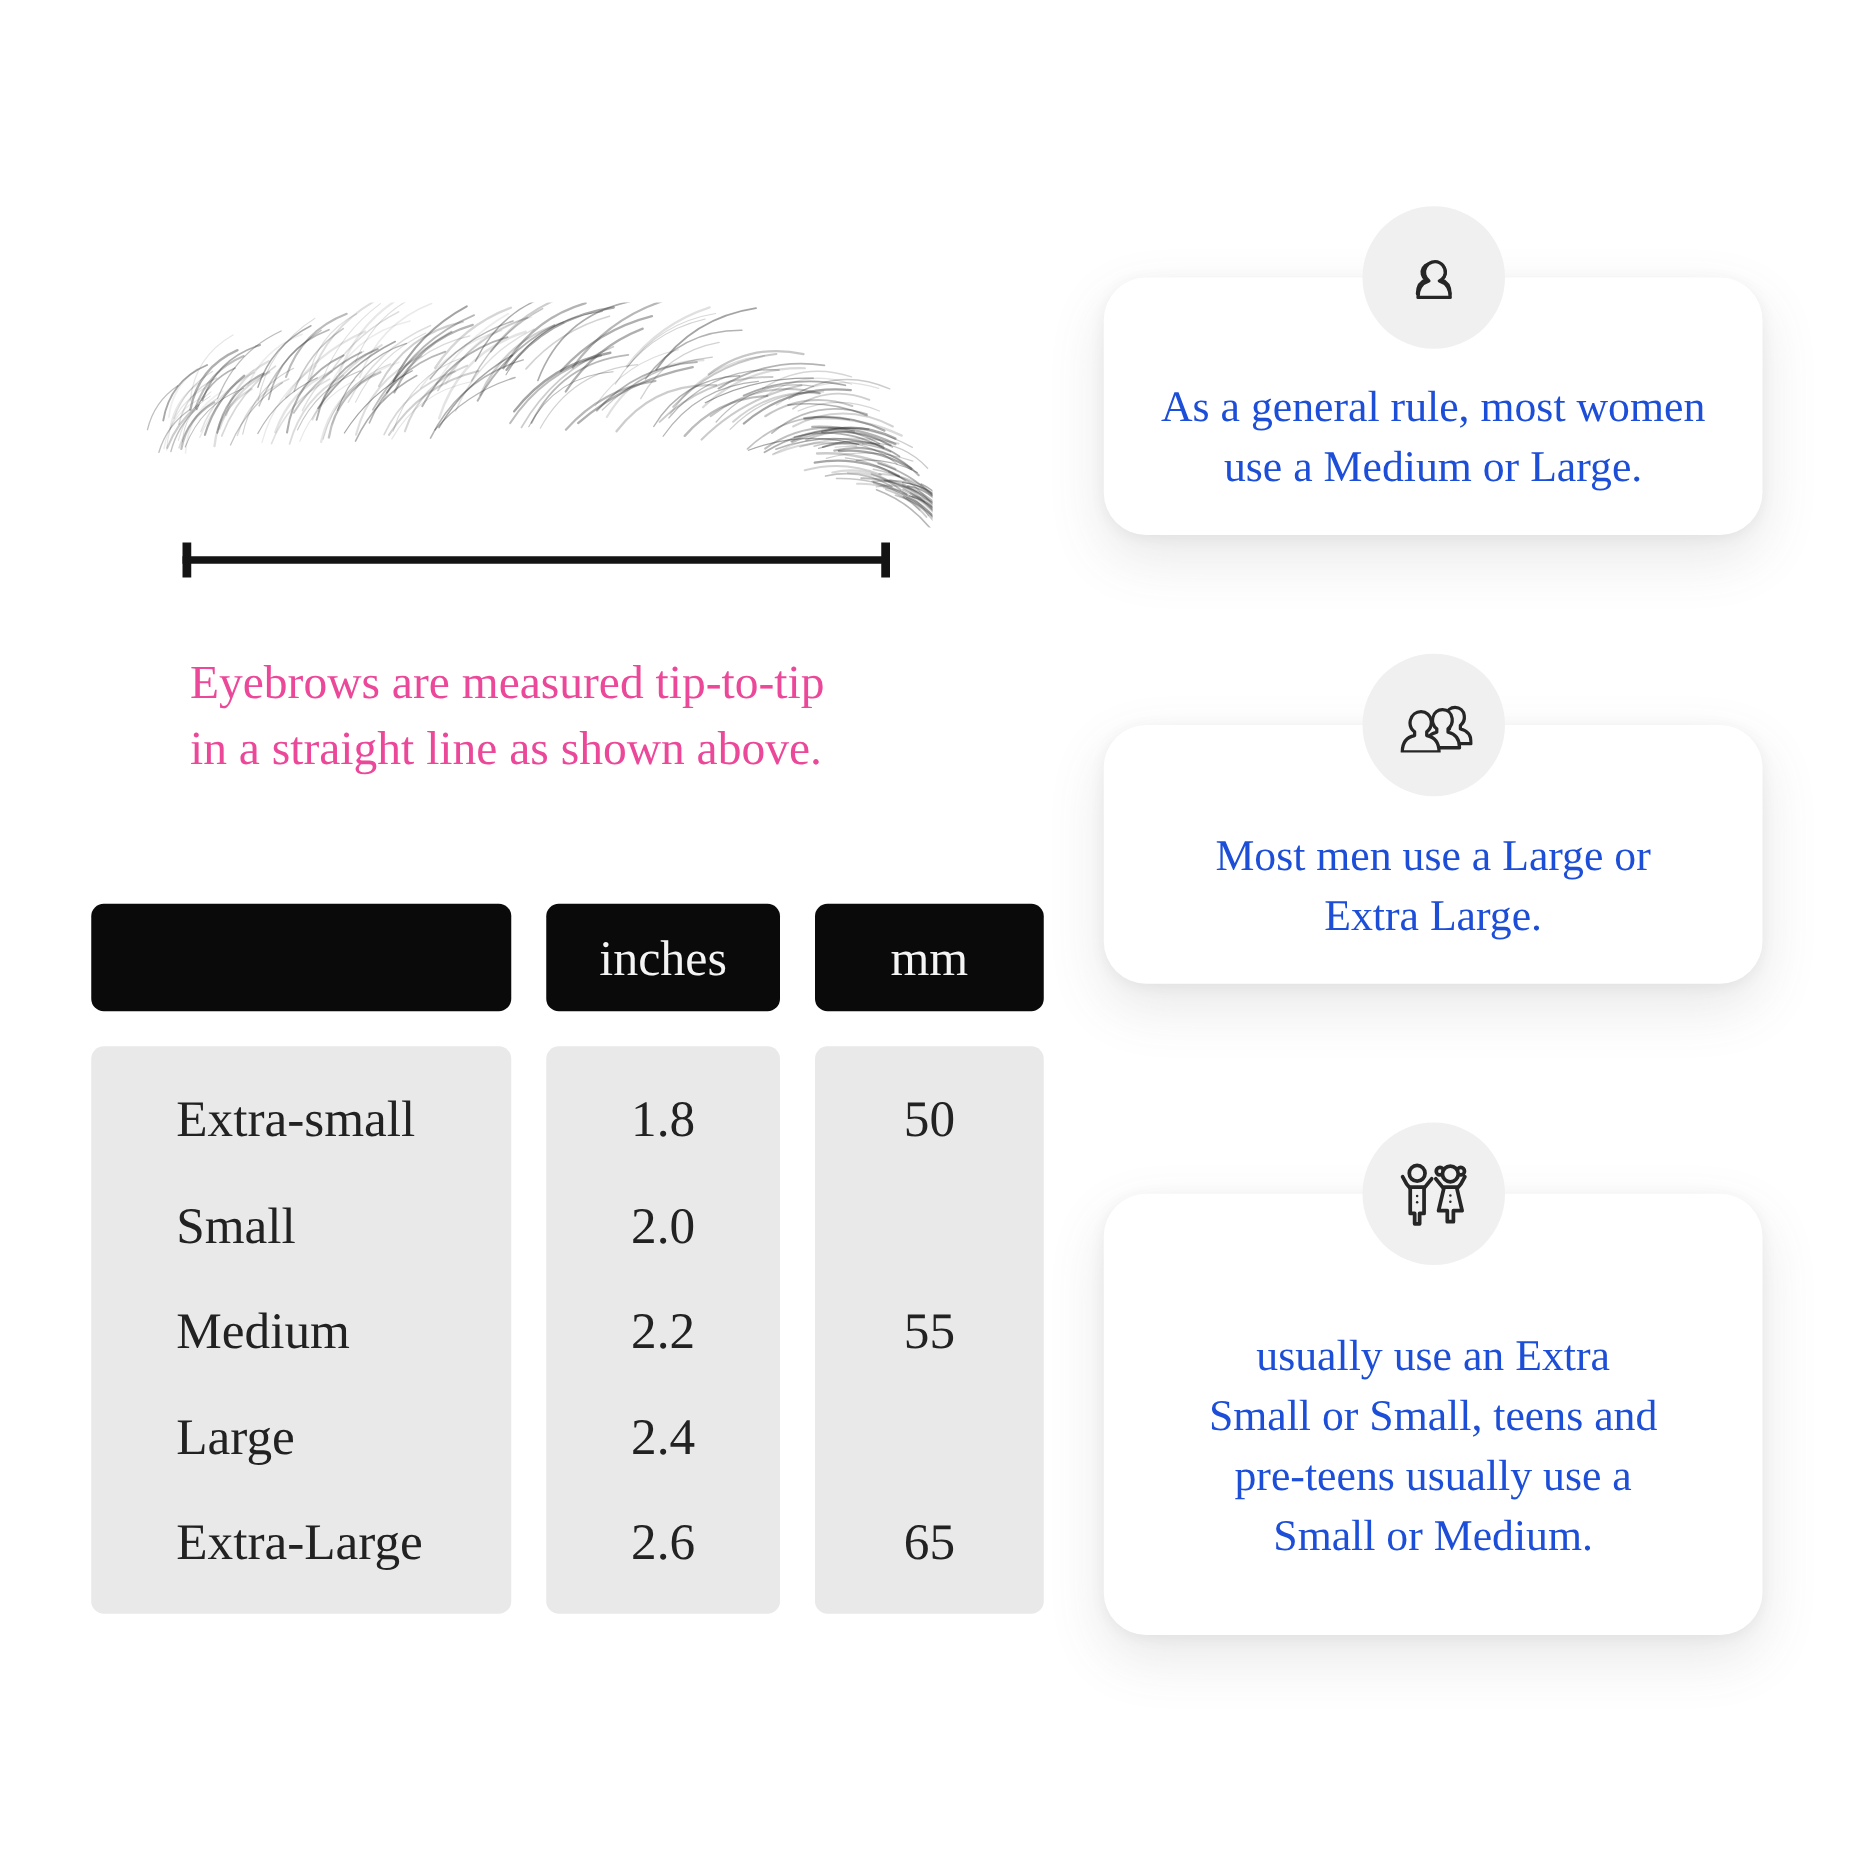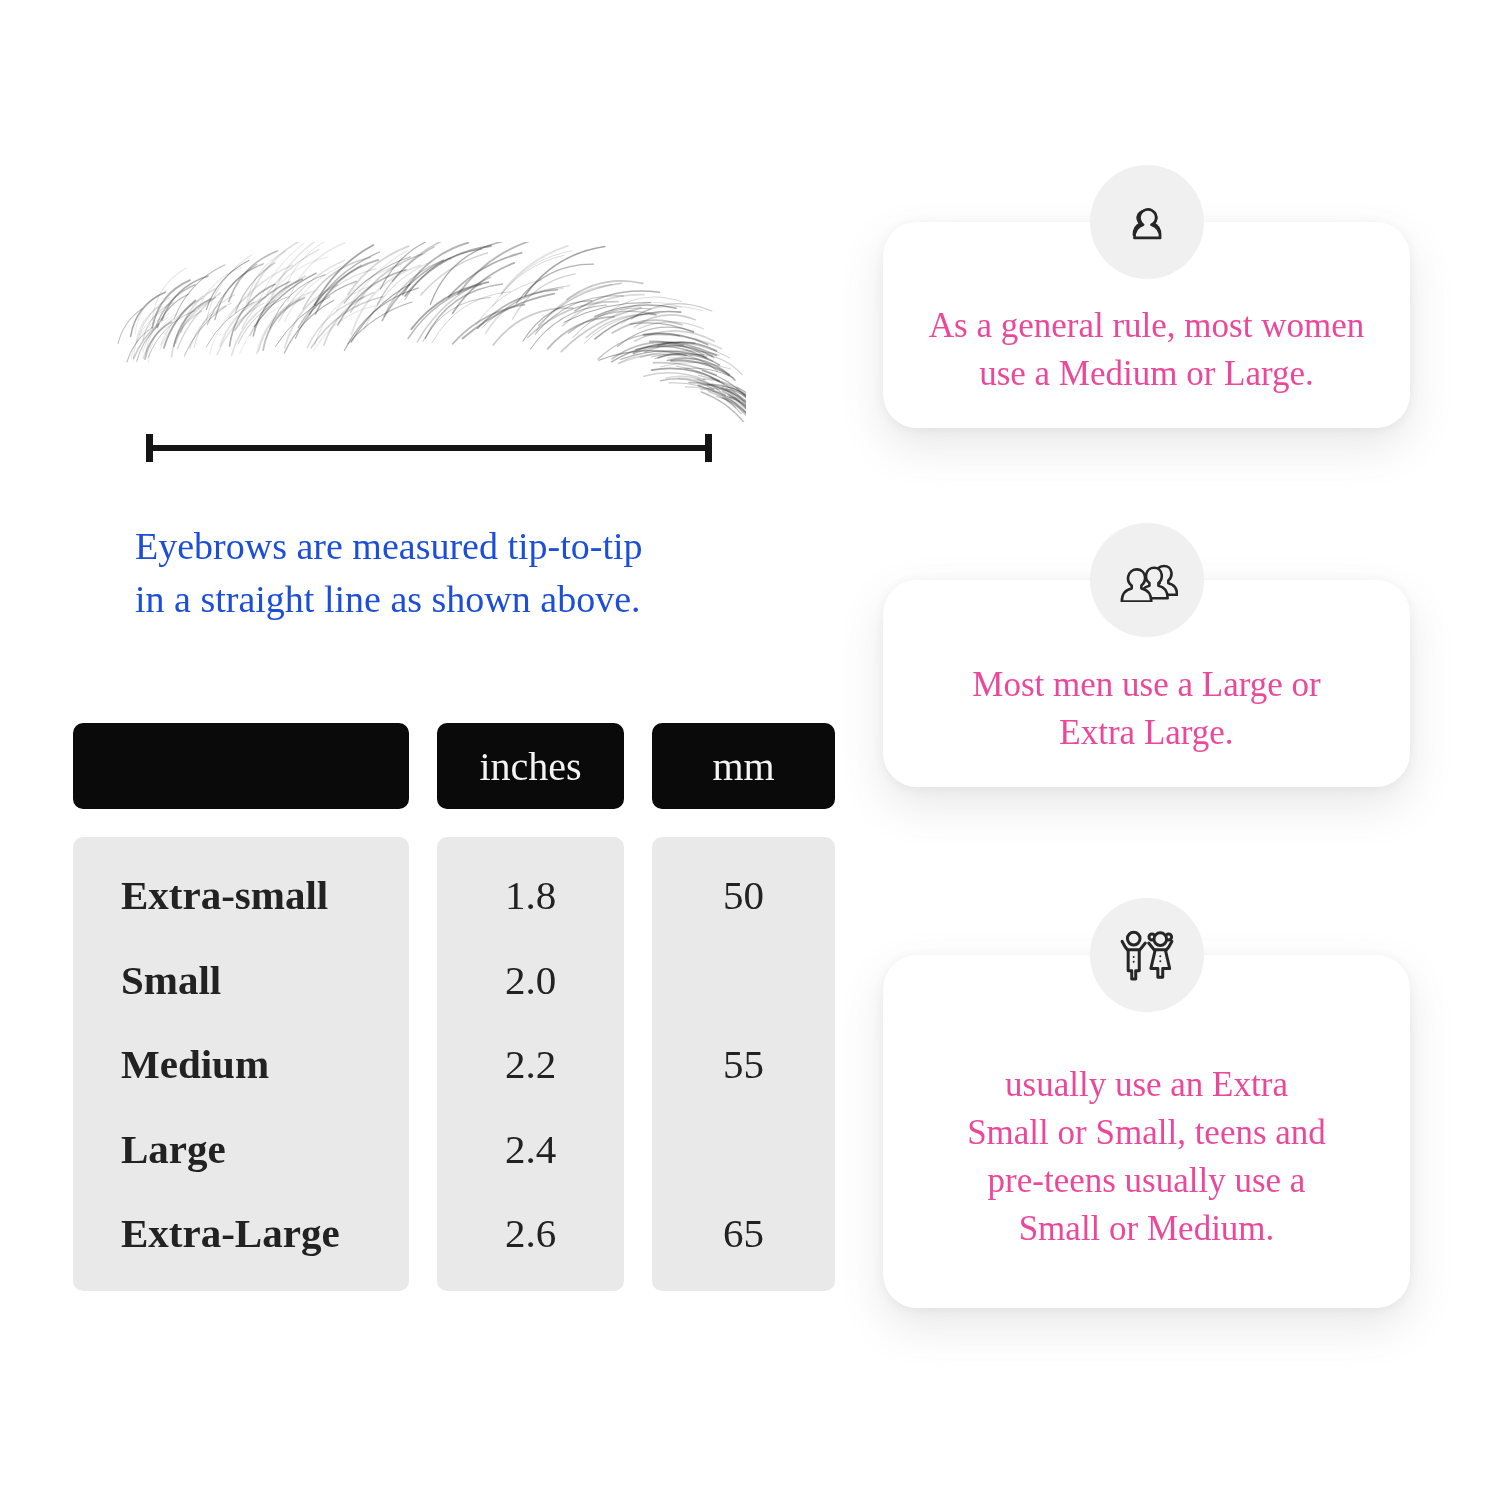--- a/index.html
+++ b/index.html
@@ -8,48 +8,48 @@
     font-family:"Liberation Serif","DejaVu Serif",serif;color:#2d2d2d;
   }
 
   
   .brow-wrap{position:absolute;left:112px;top:242px;width:634px;height:180px;}
   .measure{position:absolute;left:146px;top:434px;width:566px;height:28px;}
   .measure .bar{position:absolute;left:0;right:0;top:11px;height:6px;background:#141414;}
   .measure .cap{position:absolute;top:0;width:7px;height:28px;background:#141414;}
   .measure .cap.left{left:0;}
   .measure .cap.right{right:0;}
-  .caption{position:absolute;left:135px;top:520px;width:640px;font-size:38px;line-height:53px;color:#1d4ed8;}
+  .caption{position:absolute;left:152px;top:520px;width:640px;font-size:38px;line-height:53px;color:#ec4899;}
 
   
   .size-table{position:absolute;left:73px;top:723px;width:720px;
     display:grid;grid-template-columns:336px 187px 183px;grid-template-rows:86px 454px;
     column-gap:7px;row-gap:8px;gap:28px;}
   .th{background:var(--header-bg,#0a0a0a);border-radius:10px;color:#f4f4f4;
     display:flex;align-items:center;justify-content:center;font-size:40px;}
   .tb-col{background:var(--body-col-bg,#e9e9e9);border-radius:10px;
     display:flex;flex-direction:column;justify-content:space-between;padding:26px 0;}
   .cell{font-size:41px;color:#222;height:64px;display:flex;align-items:center;}
-  .cell.lbl{padding-left:48px;justify-content:flex-start;font-weight:bold;}
+  .cell.lbl{padding-left:68px;justify-content:flex-start;}
   .cell.num{justify-content:center;}
 
   
   .card{position:absolute;left:883px;width:527px;background:var(--card-bg,#ffffff);
     border-radius:34px;
     box-shadow:0 18px 45px rgba(90,90,90,.14),0 2px 12px rgba(0,0,0,.05);}
   .card.c1{top:222px;height:206px;}
   .card.c2{top:580px;height:207px;}
   .card.c3{top:955px;height:353px;}
   .chip{position:absolute;top:-57px;left:50%;transform:translateX(-50%);
     width:114px;height:114px;border-radius:50%;background:var(--chip-bg,#f0f0f0);
     display:flex;align-items:center;justify-content:center;}
   .chip svg{width:62px;height:auto;}
   .card-text{position:absolute;left:0;right:0;top:0;bottom:0;padding:50px 30px 0 30px;
     display:flex;flex-direction:column;align-items:center;justify-content:center;
-    font-size:35px;line-height:48px;color:#ec4899;text-align:center;}
+    font-size:35px;line-height:48px;color:#1d4ed8;text-align:center;}
   .icon-stroke{fill:none;stroke:#262626;stroke-width:2.7;stroke-linecap:round;stroke-linejoin:round;}
   .icon-fill{fill:var(--chip-bg,#f0f0f0);stroke:#262626;stroke-width:2.7;stroke-linecap:round;stroke-linejoin:round;}
   .icon-dot{fill:#262626;stroke:none;}
 </style>
 </head>
 <body>
 
 <div class="canvas">
 
   <div class="brow-wrap">

